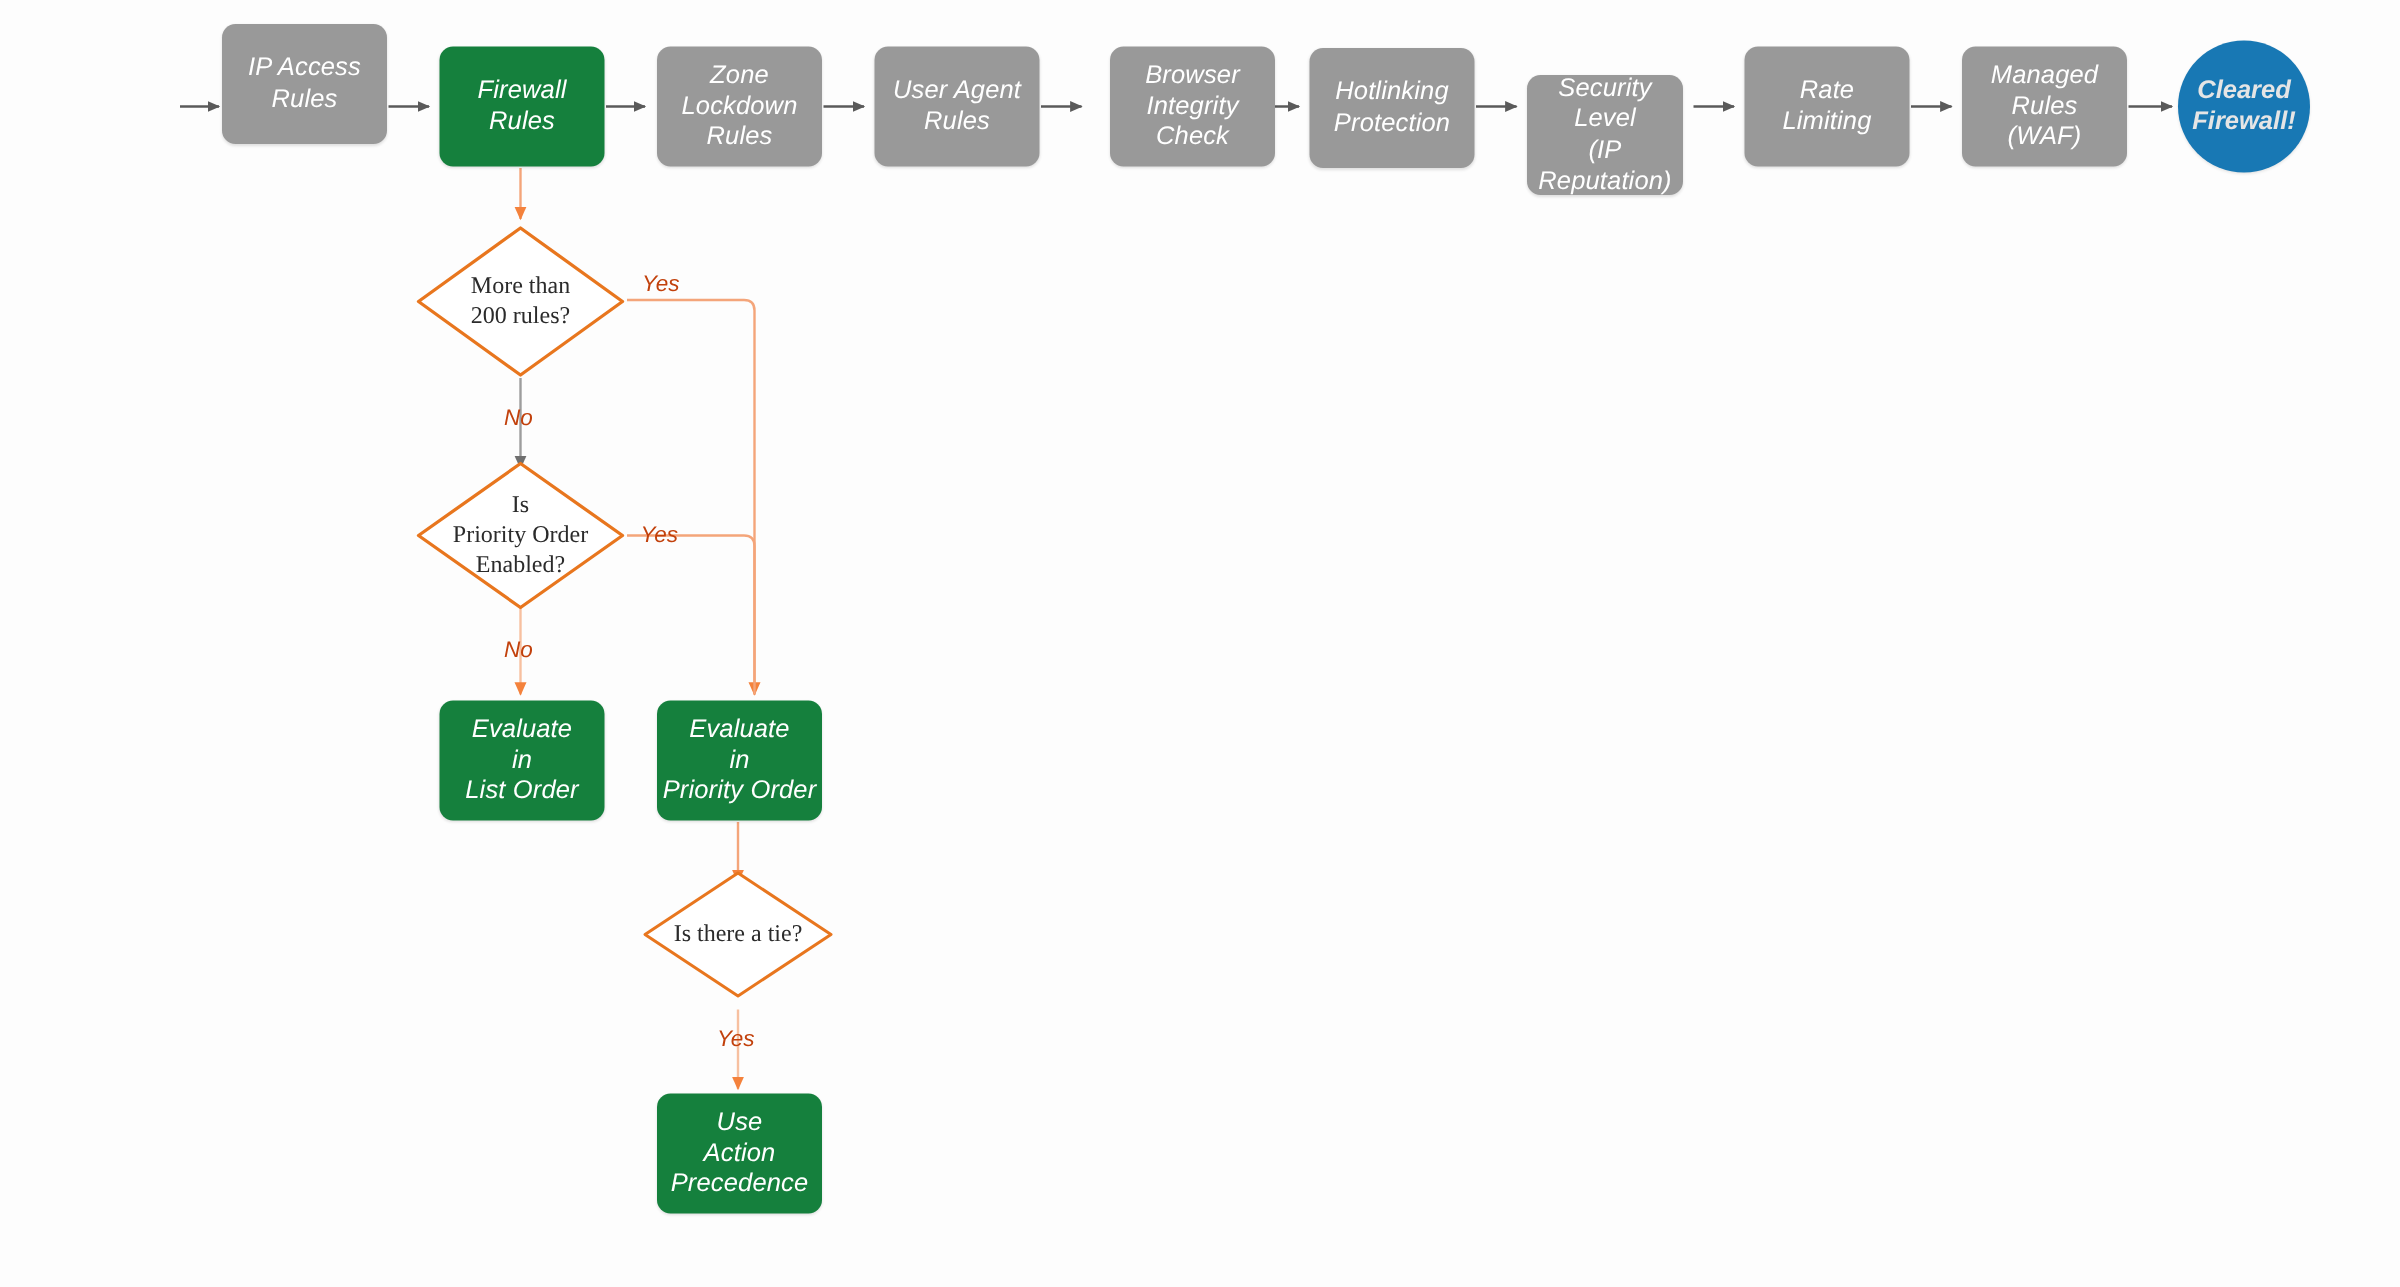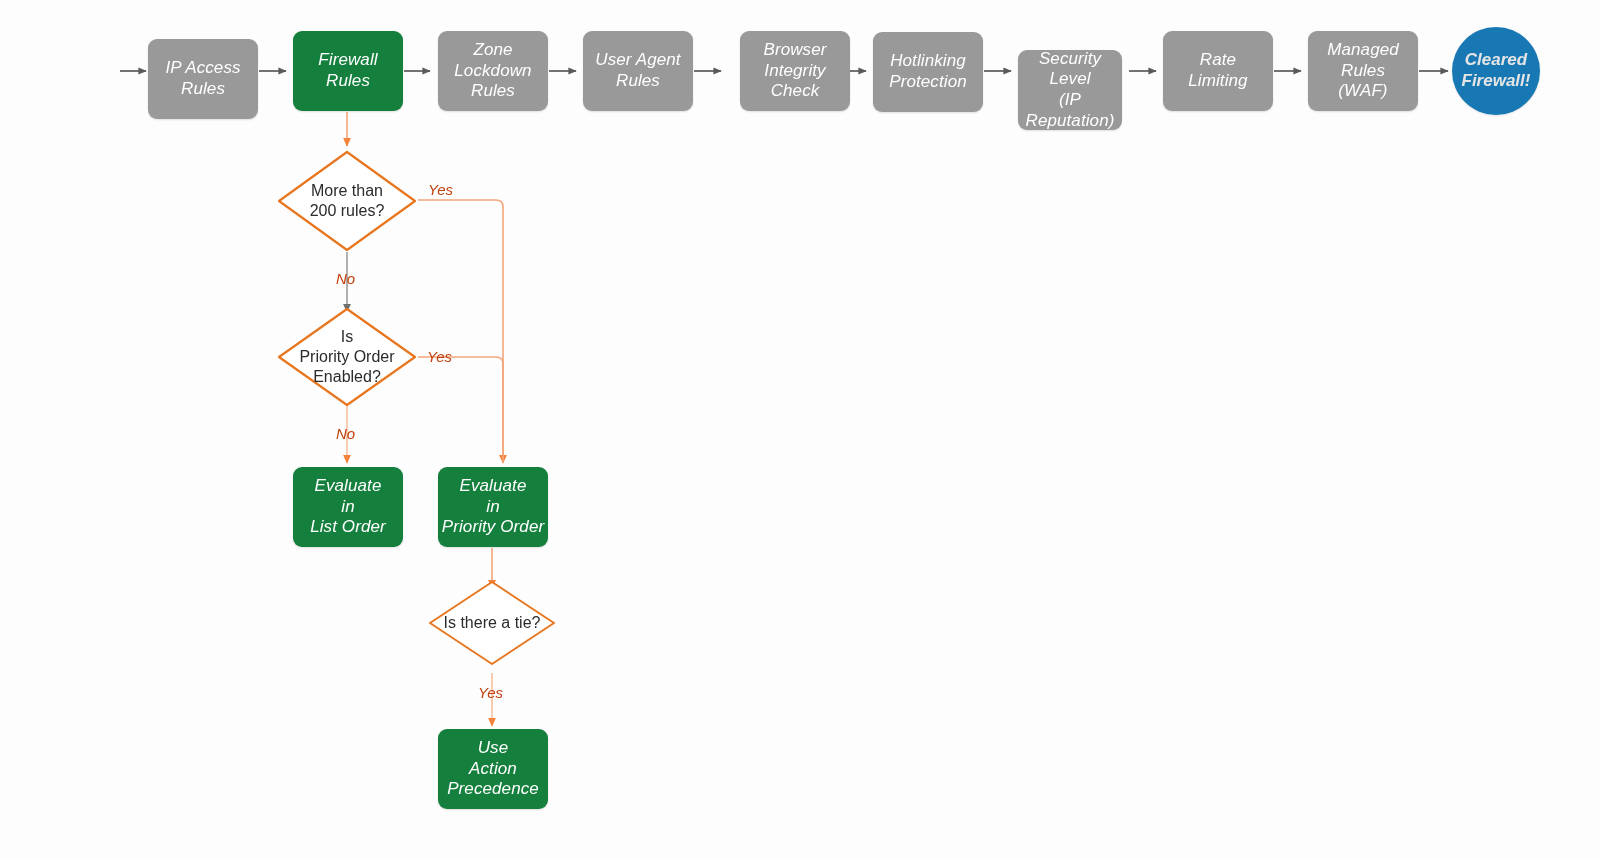--- a/index.html
+++ b/index.html
@@ -71,20 +71,21 @@
   .circle .lbl {
     font-style: italic;
     font-weight: bold;
     font-size: 17px;
     white-space: pre-line;
   }
 
   
   .diamond {
     position: absolute;
+    font-family: Liberation Serif, serif;
   }
   .diamond svg {
     position: absolute;
     left: 0;
     top: 0;
     overflow: visible;
   }
   .diamond .dtext {
     position: absolute;
     left: 0;
@@ -150,21 +151,21 @@
     <path d="M418,357 L496,357 Q503,357 503,364 L503,463" stroke="#f4a57a" stroke-width="1.6" fill="none"></path>
 
     <path d="M347,404 L347,463" stroke="#f7c0a0" stroke-width="1.6" fill="none" marker-end="url(#arrOrange)"></path>
 
     <path d="M492,548 L492,588" stroke="#f4a57a" stroke-width="1.6" fill="none" marker-end="url(#arrOrange)"></path>
 
     <path d="M492,673 L492,726" stroke="#f7c0a0" stroke-width="1.6" fill="none" marker-end="url(#arrOrange)"></path>
   </svg>
 
 
-  <div class="node rect grey" style="left:148px; top:39px; width:110px; height:80px;">
+  <div class="node rect grey" style="left:148px; top:16px; width:110px; height:80px;">
     <span class="lbl">IP Access
 Rules</span>
   </div>
 
   <div class="node rect orange" style="left:293px; top:31px; width:110px; height:80px;">
     <span class="lbl">Firewall
 Rules</span>
   </div>
 
   <div class="node rect grey" style="left:438px; top:31px; width:110px; height:80px;">

